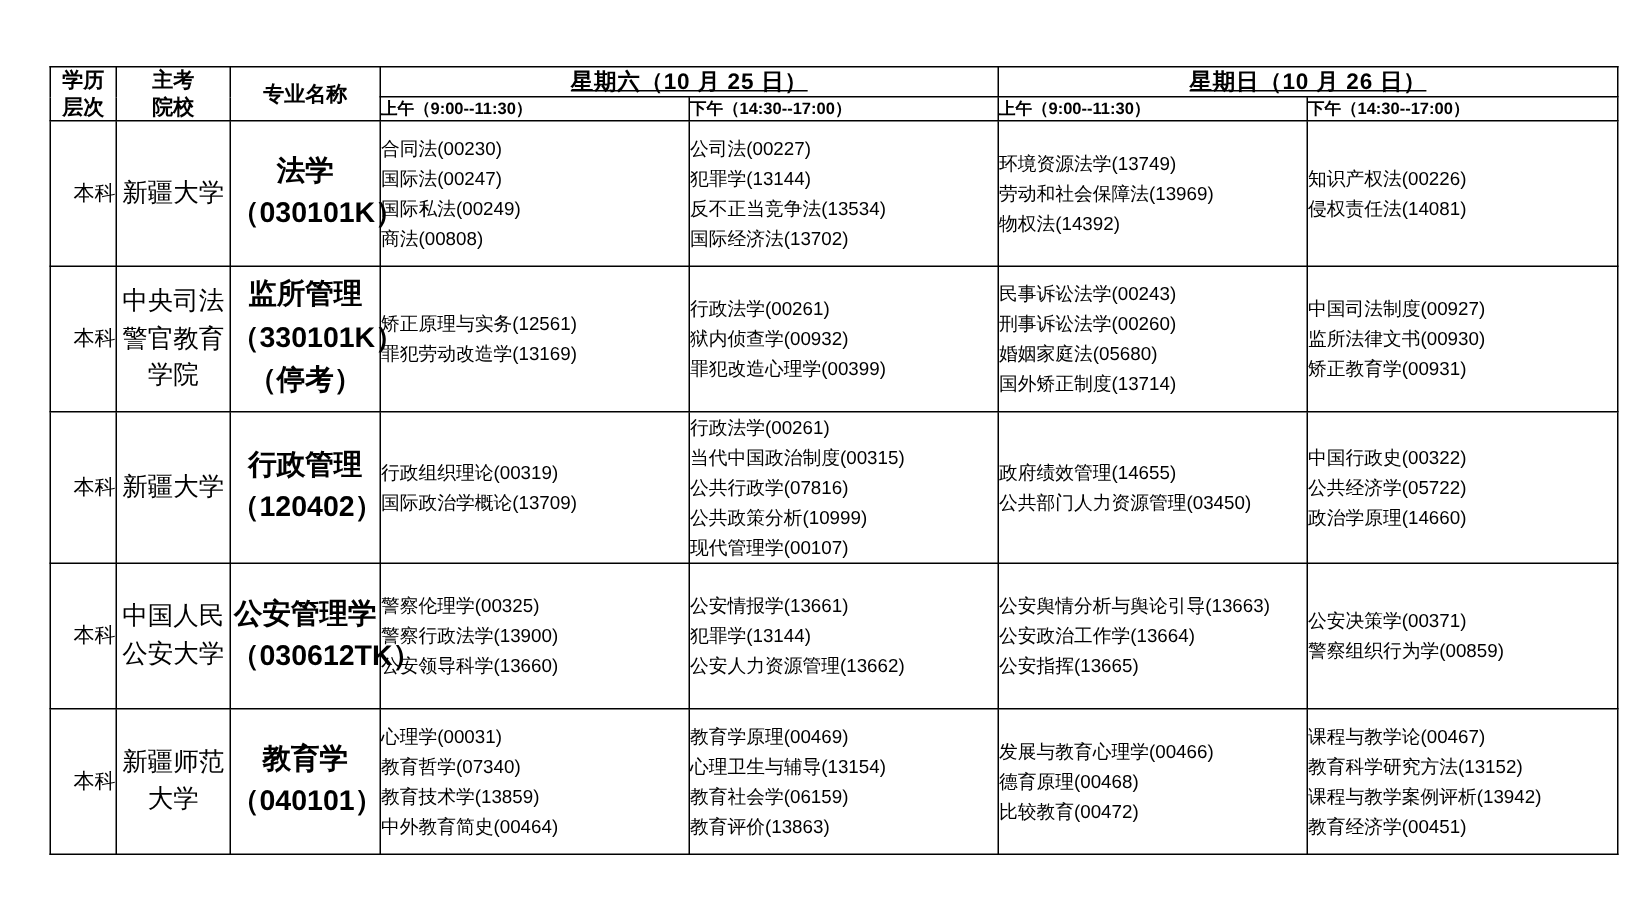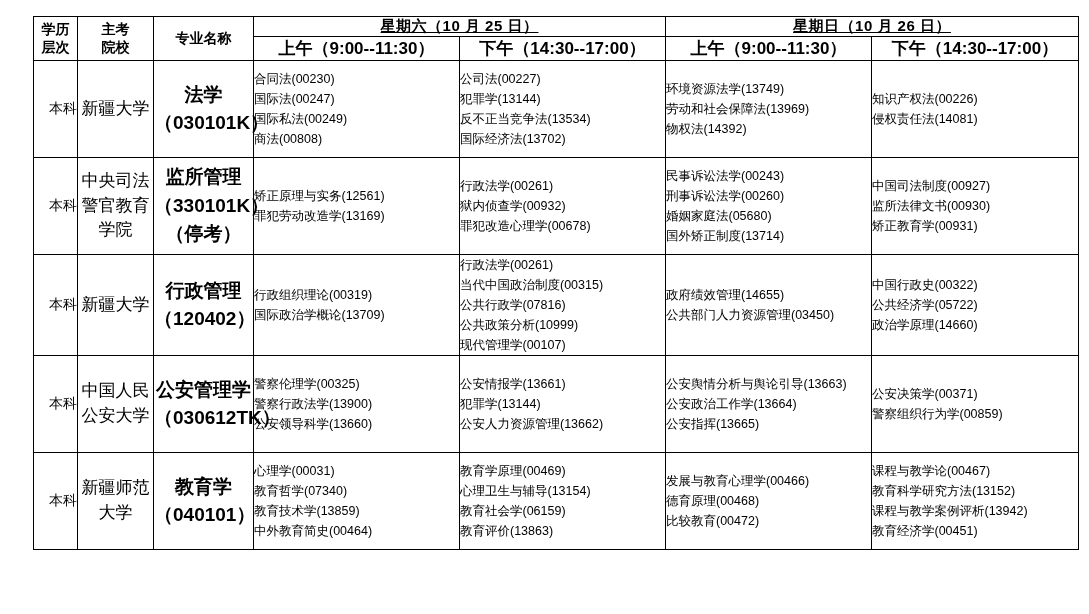--- a/index.html
+++ b/index.html
@@ -10,21 +10,21 @@
   body {
     width: 1089px;
     height: 614px;
     font-family: "Liberation Sans", "DejaVu Sans", sans-serif;
     color: #000000;
     overflow: hidden;
   }
   .sheet {
     position: absolute;
     left: 22px;
-    top: 16px;
+    top: 44px;
     width: 1045px;
     padding-left: 11px;
   }
   table.schedule {
     border-collapse: collapse;
     table-layout: fixed;
     width: 1045px;
     border: 1.6px solid #000;
   }
   table.schedule td, table.schedule th {
@@ -50,23 +50,23 @@
   }
   .hdr-day {
     text-align: center;
     font-weight: bold;
     font-size: 15px;
     padding: 7px 2px;
     letter-spacing: 0.5px;
     text-decoration: underline;
   }
   .hdr-slot {
-    text-align: center;
-    font-weight: bold;
-    font-size: 17px;
+    text-align: left;
+    font-weight: bold;
+    font-size: 11px;
     padding: 6px 2px;
   }
   .cell-level {
     text-align: right;
     font-size: 14px;
     padding: 4px 2px;
   }
   .cell-school {
     text-align: center;
     font-size: 17px;
@@ -173,21 +173,21 @@
             <div>（330101K）</div>
             <div>（停考）</div>
           </td>
           <td class="cell-courses pad-left-20">
             <div class="course">矫正原理与实务(12561)</div>
             <div class="course">罪犯劳动改造学(13169)</div>
           </td>
           <td class="cell-courses pad-left-28">
             <div class="course">行政法学(00261)</div>
             <div class="course">狱内侦查学(00932)</div>
-            <div class="course">罪犯改造心理学(00678)</div>
+            <div class="course">罪犯改造心理学(00399)</div>
           </td>
           <td class="cell-courses pad-left-14">
             <div class="course">民事诉讼法学(00243)</div>
             <div class="course">刑事诉讼法学(00260)</div>
             <div class="course">婚姻家庭法(05680)</div>
             <div class="course">国外矫正制度(13714)</div>
           </td>
           <td class="cell-courses pad-left-20">
             <div class="course">中国司法制度(00927)</div>
             <div class="course">监所法律文书(00930)</div>

